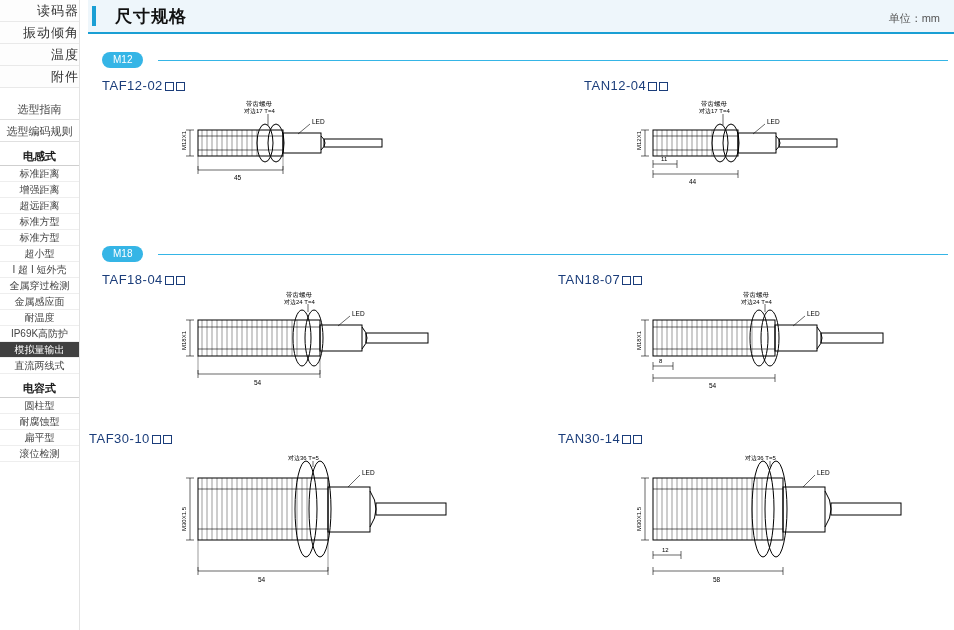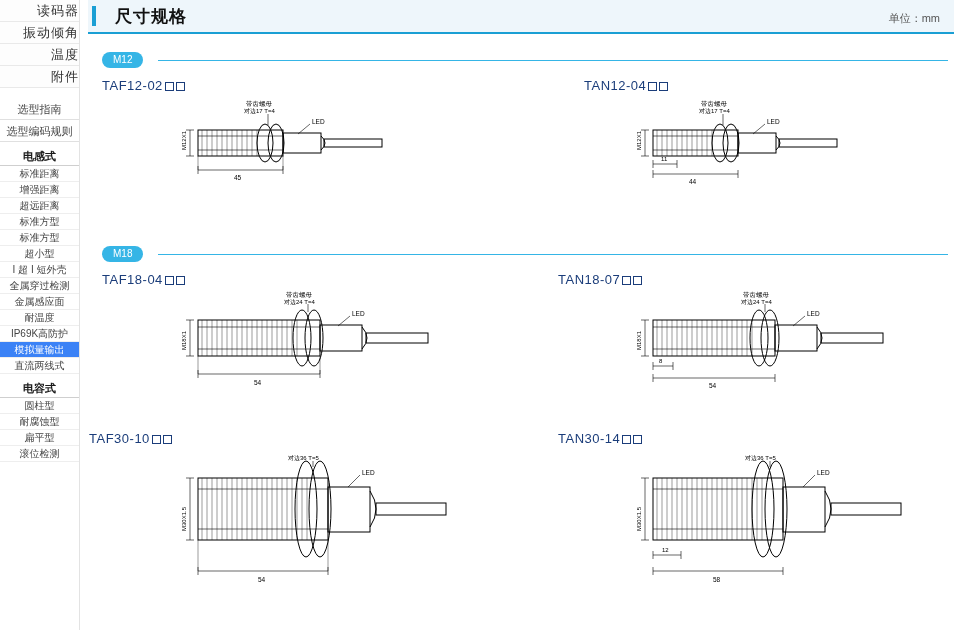--- a/index.html
+++ b/index.html
@@ -41,21 +41,21 @@
   }
   .sb-item {
     height: 16px; line-height: 16px;
     text-align: center;
     font-size: 10px;
     color: #444;
     border-bottom: 1px solid #eee;
     white-space: nowrap;
   }
   .sb-item.active {
-    background: #3b82f6;
+    background: #404040;
     color: #fff;
   }
   .sb-item.plain { border-bottom: 1px solid #e0e0e0; }
 
   
   .main {
     position: absolute; left: 88px; top: 0;
     width: 866px; height: 630px;
   }
   .page-head {

